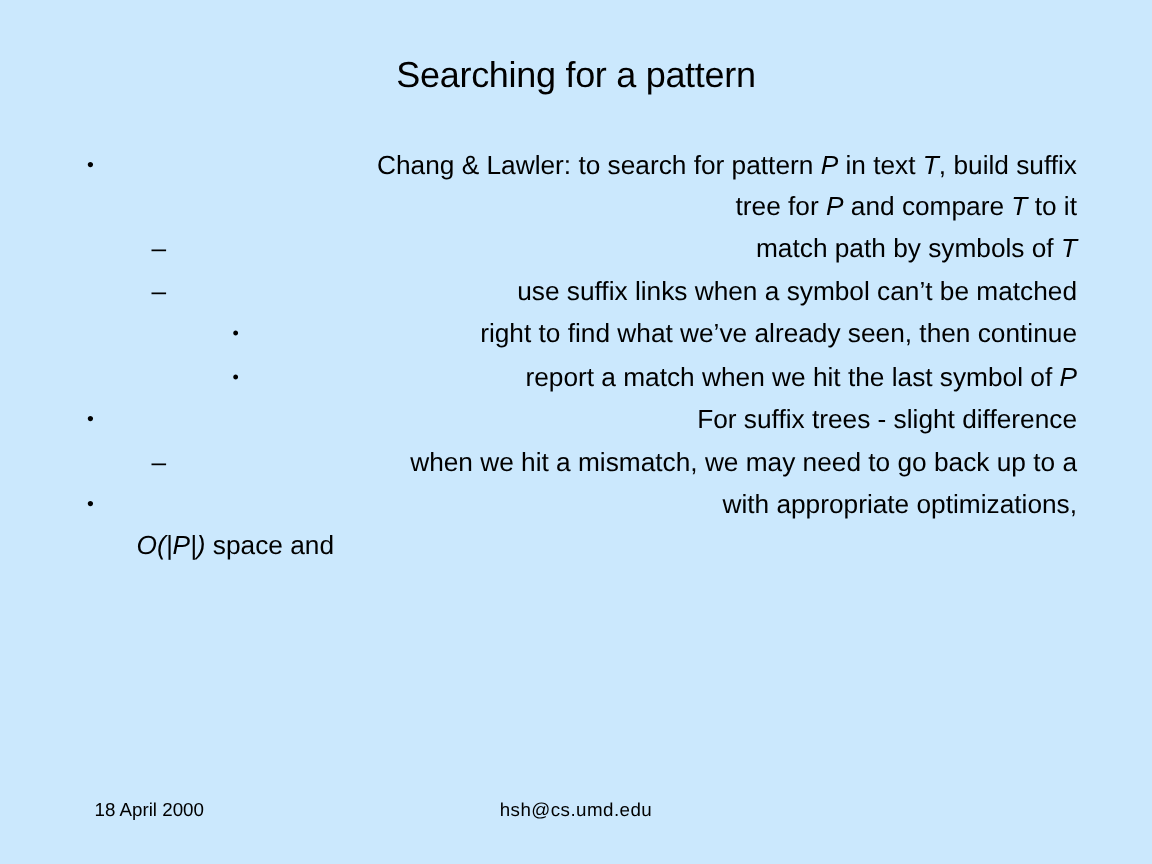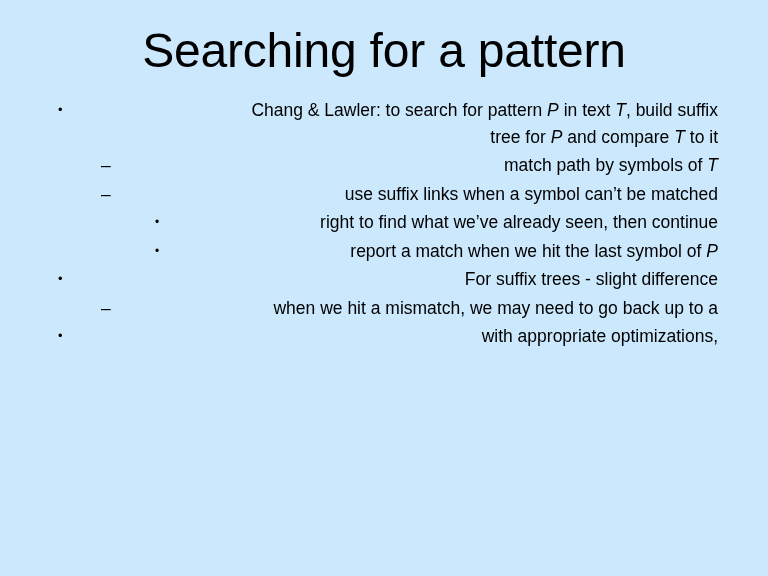--- a/index.html
+++ b/index.html
@@ -24,21 +24,21 @@
     box-sizing: border-box;
   }
 
   
   #title {
     position: absolute;
     left: 0;
     top: 27px;
     width: 768px;
     text-align: center;
-    font-size: 48px;
+    font-size: 24px;
     line-height: 48px;
     font-weight: normal;
     letter-spacing: -0.2px;
     white-space: nowrap;
   }
 
   
   #body {
     position: absolute;
     left: 58px;
@@ -170,18 +170,23 @@
       <span class="btext"><span>when we hit a mismatch, we may need to go back up to a</span><br></span>
     </div>
 
     <div class="gap-sm"></div>
 
     <div class="bullet-row lvl1">
       <span class="marker">•</span>
       <span class="btext">with appropriate optimizations,</span>
     </div>
 
+    <div class="plain"><i>O(|P|)</i><span> space and</span></div>
 
 
   </div>
 
+  <div id="footer">
+    <span id="footer-date">18 April 2000</span>
+    <span id="footer-email">hsh@cs.umd.edu</span>
+  </div>
 
 </div>
 
 </body></html>

